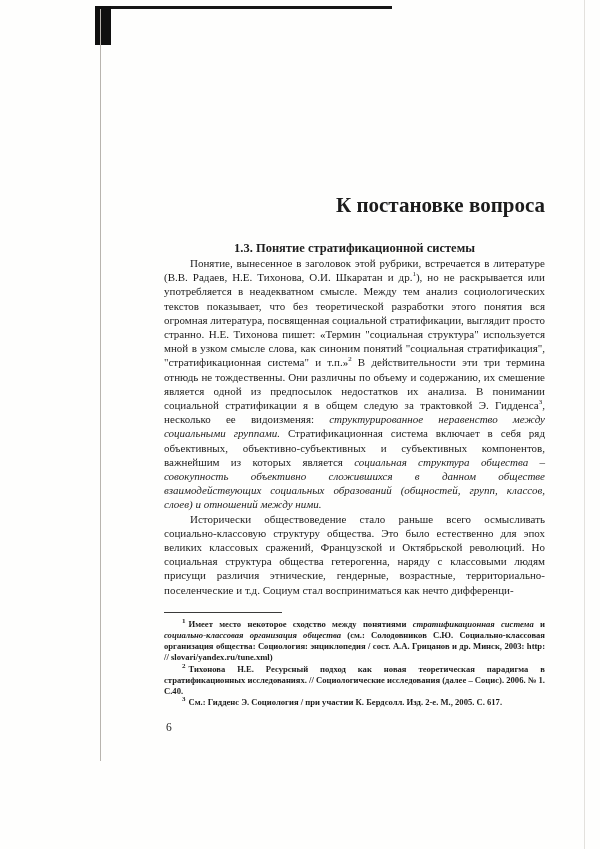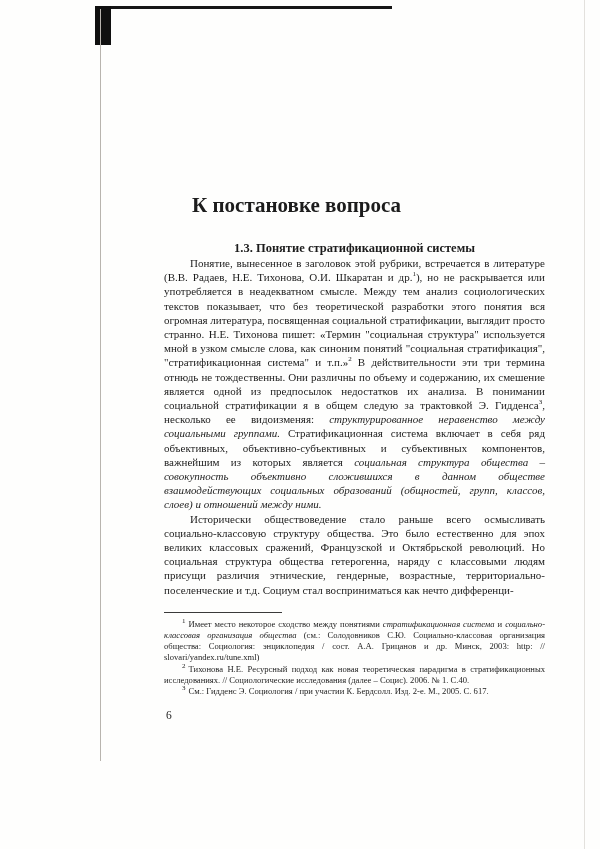--- a/index.html
+++ b/index.html
@@ -36,20 +36,21 @@
   .chapter-label {
     font-size: 21px;
     font-weight: bold;
     letter-spacing: 0.4px;
   }
   .chapter-title {
     font-size: 21px;
     font-weight: bold;
     margin-top: 11px;
     margin-left: 28px;
+    text-align: right;
   }
   .section-title {
     font-size: 12.5px;
     font-weight: bold;
     text-align: center;
     margin-top: 23px;
   }
   .body-par {
     font-size: 11px;
     line-height: 14.2px;
@@ -71,20 +72,21 @@
     border-top: 1px solid #3a3a3a;
     margin-top: 15px;
     margin-bottom: 6px;
   }
   .fn {
     font-size: 8.6px;
     line-height: 11.2px;
     text-align: justify;
     text-indent: 18px;
     margin: 0;
+    font-weight: bold;
   }
   .fn sup.fn-marker { margin-right: 3px; }
   .page-number {
     font-size: 11.5px;
     margin-top: 12px;
     margin-left: 2px;
   }
 </style>
 </head>
 <body>

